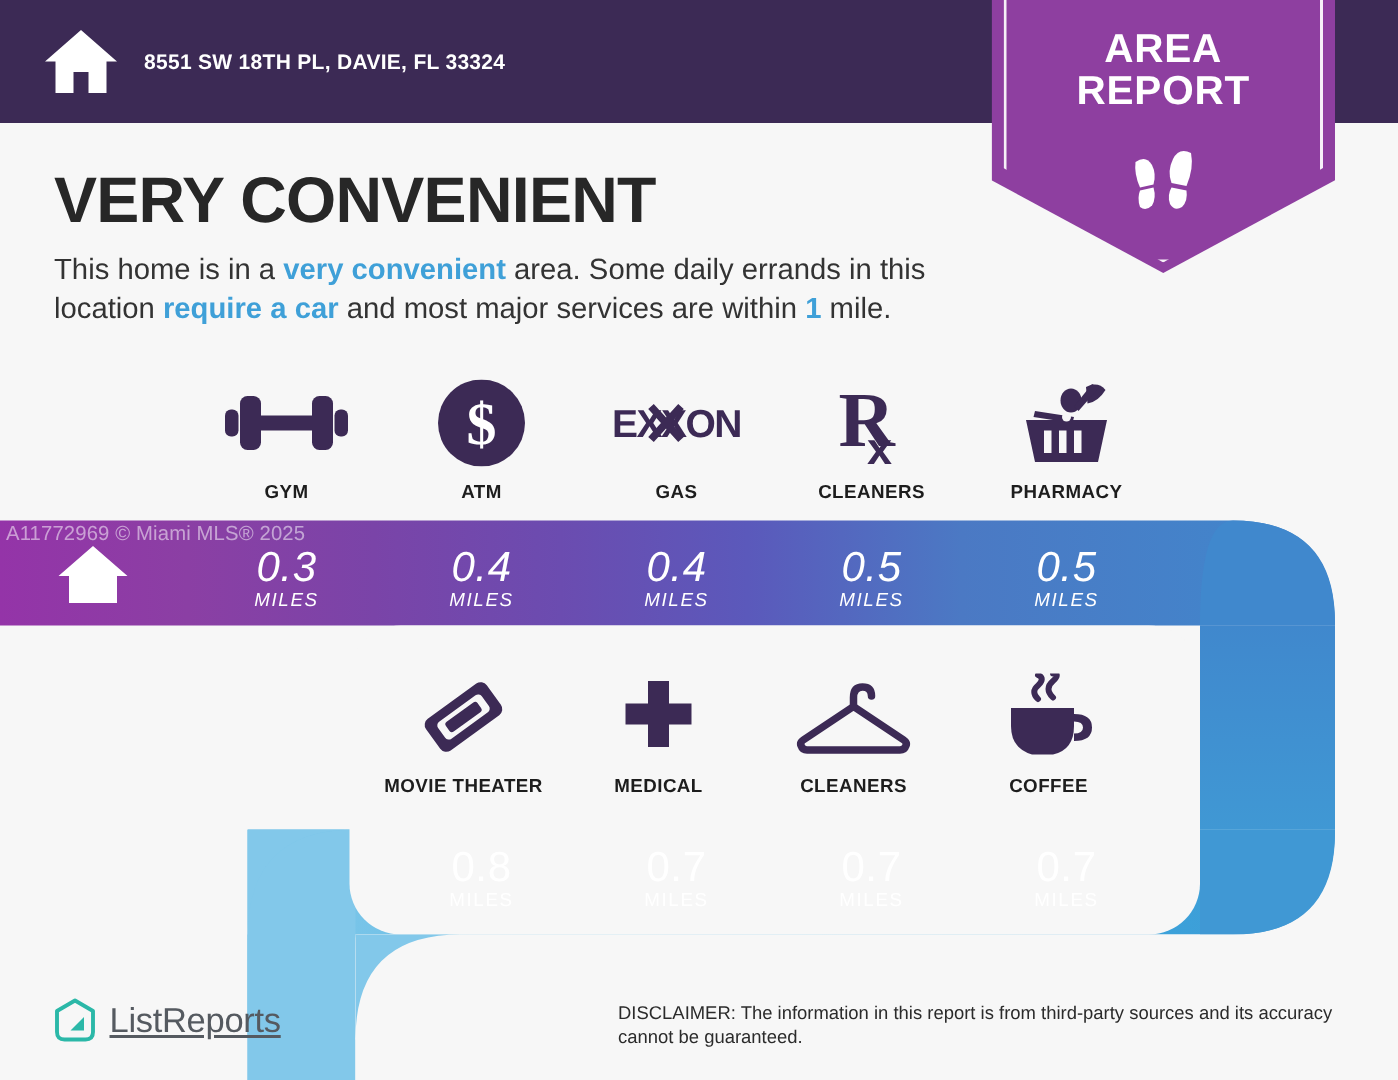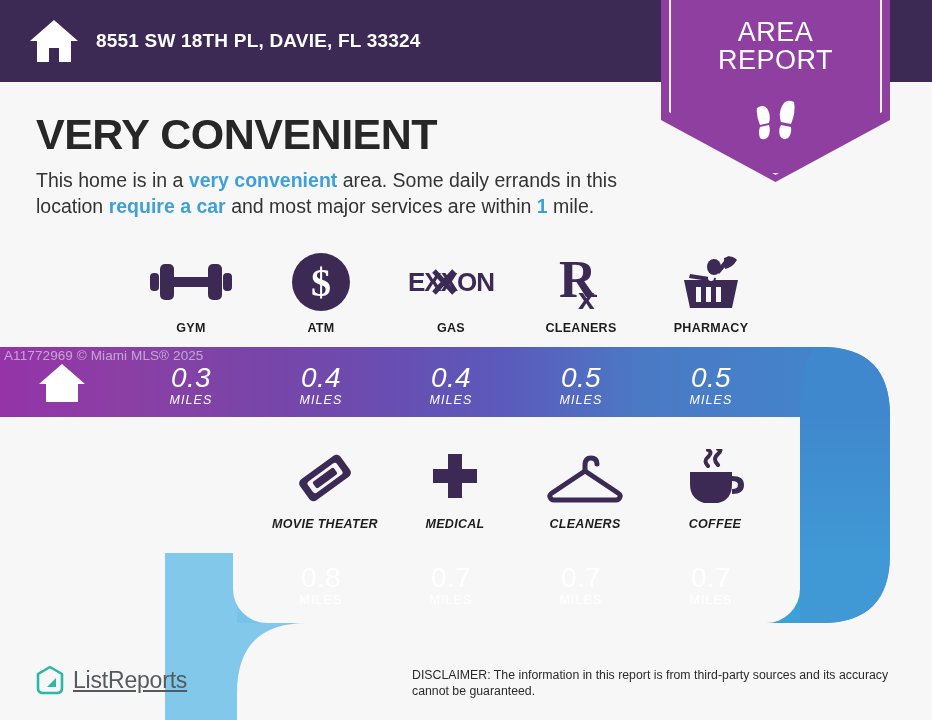--- a/index.html
+++ b/index.html
@@ -13,21 +13,21 @@
 
   
   .header {
     position: absolute; left: 0; top: 0; width: 932px; height: 82px;
     background: #3c2a55;
     display: flex; align-items: center;
   }
   .header-home { margin-left: 28px; width: 52px; height: 48px; flex: none; }
   .header-addr {
     margin-left: 16px; color: #ffffff;
-    font-size: 19px; font-weight: bold; letter-spacing: .2px;
+    font-size: 14px; font-weight: bold; letter-spacing: .2px;
   }
 
   
   .badge {
     position: absolute; left: 661px; top: 0; width: 229px; height: 182px;
   }
   .badge-shape {
     position: absolute; inset: 0;
     background: #8e3fa0;
     clip-path: polygon(0 0, 100% 0, 100% 66%, 50% 100%, 0 66%);
@@ -35,21 +35,21 @@
   .badge-inline {
     position: absolute; left: 8px; top: 0; right: 8px; bottom: 7px;
     border: 2px solid rgba(255,255,255,.92);
     border-top: none;
     clip-path: polygon(0 0, 100% 0, 100% 64%, 50% 100%, 0 64%);
     background: transparent;
   }
   .badge-txt {
     position: absolute; left: 0; right: 0; top: 18px;
     text-align: center; color: #fff; line-height: 1.05;
-    font-size: 27px; font-weight: normal; letter-spacing: .5px;
+    font-size: 27px; font-weight: bold; letter-spacing: .5px;
   }
   .badge-feet { position: absolute; left: 0; right: 0; top: 96px; text-align: center; }
 
   
   .headline {
     position: absolute; left: 36px; top: 110px;
     font-size: 43px; font-weight: bold; color: #272727; letter-spacing: -.5px;
   }
   .subline {
     position: absolute; left: 36px; top: 168px; width: 625px;
@@ -65,21 +65,21 @@
   .icon-cell {
     width: 130px; text-align: center;
     display: flex; flex-direction: column; align-items: center; justify-content: flex-end;
   }
   .icon-art { height: 60px; display: flex; align-items: center; justify-content: center; }
   .icon-label {
     margin-top: 9px; font-size: 12.5px; font-weight: bold;
     color: #1d1d1d; letter-spacing: .3px;
   }
   #icon-row-1 { left: 126px; top: 252px; }
-  #icon-row-2 { left: 260px; top: 448px; font-style: italic; }
+  #icon-row-2 { left: 244px; top: 448px; }
 
   
   .dist-row { position: absolute; display: flex; }
   .dist-cell {
     width: 130px; text-align: center; color: #fff;
     padding-top: 7px;
   }
   .dist-num { font-size: 28px; line-height: 1.05; letter-spacing: .4px; }
   .dist-unit { font-size: 12.5px; letter-spacing: 1.1px; margin-top: 1px; }
   #dist-row-1 { left: 126px; top: 356px; font-style: italic; }

